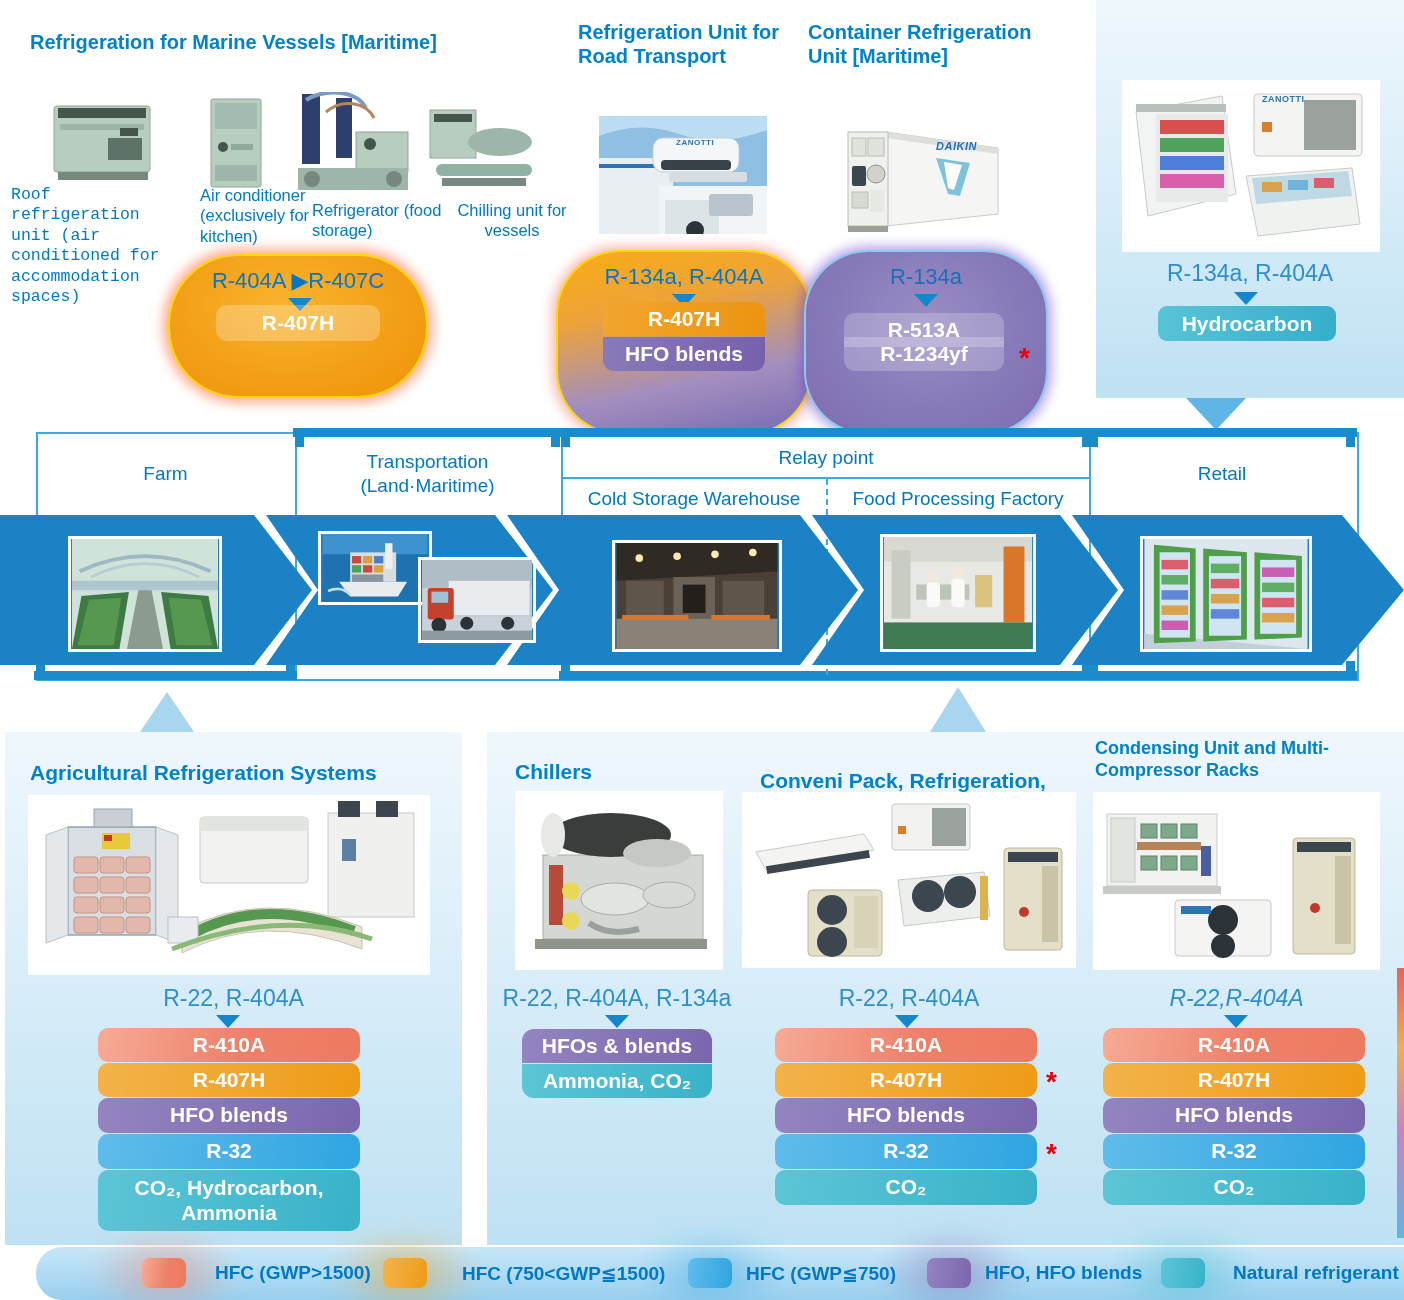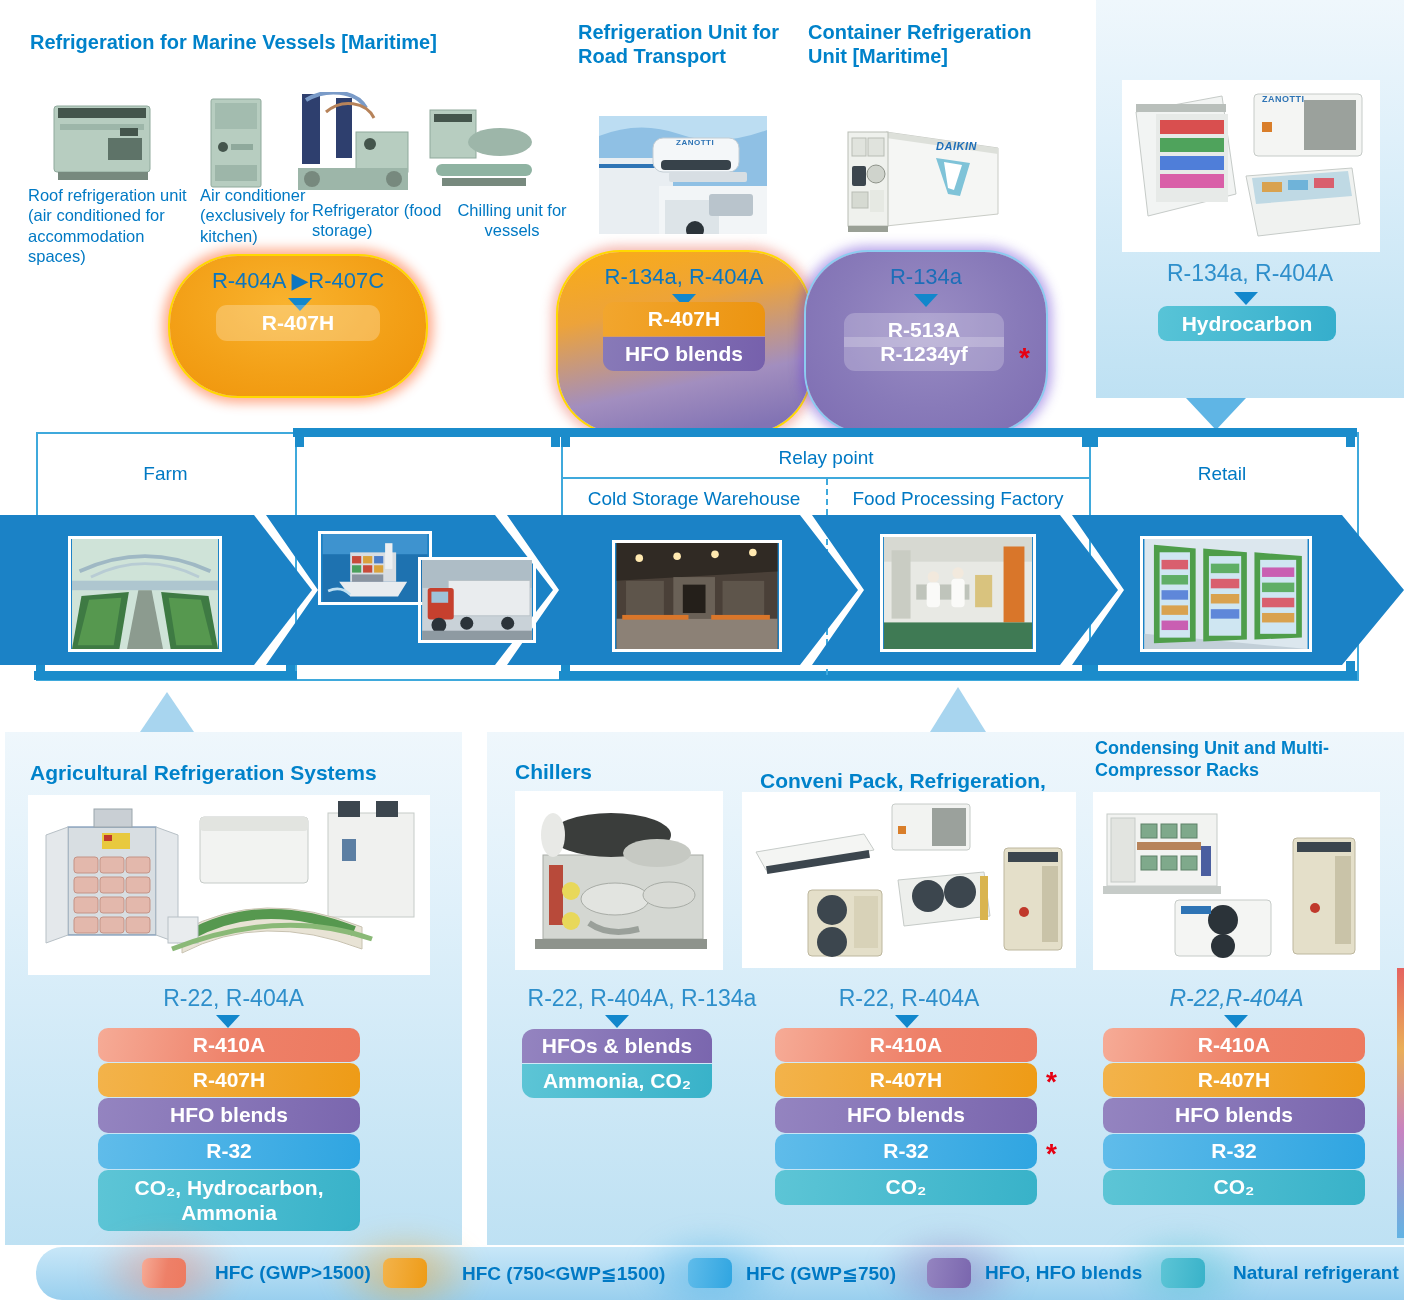--- a/index.html
+++ b/index.html
@@ -65,21 +65,21 @@
     <circle cx="98" cy="87" r="8" fill="#77897E"></circle>
   </svg>
   <svg class="abs" style="left:426px;top:106px;" width="112" height="86" viewBox="0 0 112 86">
     <rect x="4" y="4" width="46" height="48" fill="#B7CDC0" stroke="#8FA99C"></rect>
     <rect x="8" y="8" width="38" height="8" fill="#44554C"></rect>
     <ellipse cx="74" cy="36" rx="32" ry="14" fill="#9DB6A9"></ellipse>
     <rect x="10" y="58" width="96" height="12" rx="6" fill="#8FB3A2"></rect>
     <rect x="16" y="72" width="84" height="8" fill="#77897E"></rect>
   </svg>
 
-  <div class="abs cap" style="left:28px;top:185px;width:168px;">Roof refrigeration unit (air conditioned for accommodation spaces)</div>
+  <div class="abs cap" style="left:11px;top:185px;width:168px;font-family:Liberation Mono, monospace;">Roof refrigeration unit (air conditioned for accommodation spaces)</div>
   <div class="abs cap" style="left:200px;top:185px;width:118px;">Air conditioner (exclusively for kitchen)</div>
   <div class="abs cap" style="left:312px;top:200px;width:132px;">Refrigerator (food storage)</div>
   <div class="abs cap" style="left:456px;top:200px;width:112px;text-align:center;">Chilling unit for vessels</div>
 
   <div class="abs" style="left:170px;top:256px;width:256px;height:140px;border-radius:68px;
        background:radial-gradient(ellipse at 45% 35%,#F9B32E 0%,#F3A017 55%,#EF9208 100%);
        box-shadow:0 0 0 2px #FFD900,0 0 12px 7px rgba(255,70,0,0.45);">
     <div class="abs bubble-title" style="left:0;top:12px;width:100%;">R-404A ▶R-407C</div>
     <div class="abs tri-down" style="left:118px;top:42px;"></div>
     <div class="abs bpill" style="left:46px;top:49px;width:164px;height:36px;background:rgba(255,255,255,0.25);">R-407H</div>
@@ -181,20 +181,24 @@
   <div class="abs tab" style="left:36px;top:661px;"></div>
   <div class="abs tab" style="left:286px;top:661px;"></div>
   <div class="abs tbar" style="left:559px;top:671px;width:534px;"></div>
   <div class="abs tab" style="left:561px;top:661px;"></div>
   <div class="abs tab" style="left:1082px;top:661px;"></div>
   <div class="abs tbar" style="left:1087px;top:671px;width:270px;"></div>
   <div class="abs tab" style="left:1089px;top:661px;"></div>
   <div class="abs tab" style="left:1346px;top:661px;"></div>
 
   <div class="abs stage-label" style="left:36px;top:462px;width:259px;">Farm</div>
+  <div class="abs stage-label" style="left:295px;top:450px;width:265px;">
+    <div>Transportation</div>
+    <div>(Land·Maritime)</div>
+  </div>
   <div class="abs stage-label" style="left:561px;top:446px;width:530px;">Relay point</div>
   <div class="abs" style="left:563px;top:477px;width:526px;height:0;border-top:2px solid #3FA9DC;"></div>
   <div class="abs stage-label" style="left:563px;top:487px;width:262px;">Cold Storage Warehouse</div>
   <div class="abs stage-label" style="left:827px;top:487px;width:262px;">Food Processing Factory</div>
   <div class="abs" style="left:826px;top:479px;width:0;height:196px;border-left:2px dashed #3FA9DC;"></div>
   <div class="abs stage-label" style="left:1089px;top:462px;width:266px;">Retail</div>
 
   <svg class="abs" style="left:0;top:515px;" width="1404" height="150" viewBox="0 0 1404 150">
     <polygon points="0,0 254,0 312,75 254,150 0,150" fill="#1B82C6"></polygon>
     <polygon points="266,0 495,0 553,75 495,150 266,150 318,75" fill="#1B82C6"></polygon>
@@ -348,21 +352,21 @@
     <ellipse cx="34" cy="40" rx="12" ry="22" fill="#E8E9E6"></ellipse>
     <ellipse cx="138" cy="58" rx="34" ry="14" fill="#C6C9C3"></ellipse>
     <rect x="30" y="70" width="14" height="60" fill="#B84A3A"></rect>
     <circle cx="52" cy="96" r="9" fill="#E8D85A"></circle>
     <circle cx="52" cy="126" r="9" fill="#E8D85A"></circle>
     <ellipse cx="96" cy="104" rx="34" ry="16" fill="#E2E4E0" stroke="#A8ACA6"></ellipse>
     <ellipse cx="150" cy="100" rx="26" ry="13" fill="#D8DAD5" stroke="#A8ACA6"></ellipse>
     <path d="M70 128 q20 14 50 6" stroke="#9aa09a" stroke-width="6" fill="none"></path>
     <rect x="16" y="144" width="172" height="10" fill="#8E938C"></rect>
   </svg>
-  <div class="abs from" style="left:487px;top:985px;width:260px;margin-left:25px;">R-22, R-404A, R-134a</div>
+  <div class="abs from" style="left:487px;top:985px;width:260px;">R-22, R-404A, R-134a</div>
   <div class="abs tri-down" style="left:605px;top:1015px;"></div>
   <div class="abs pill c-purple" style="left:522px;top:1029px;width:190px;height:34px;border-radius:12px 12px 0 0;">HFOs &amp; blends</div>
   <div class="abs pill c-teal" style="left:522px;top:1064px;width:190px;height:34px;border-radius:0 0 12px 12px;">Ammonia, CO₂</div>
 
   <div class="abs hdr" style="left:745px;top:768px;width:310px;font-size:21px;margin-left:15px;">Conveni Pack, Refrigeration, Cold Room Applications</div>
   <div class="abs" style="left:742px;top:792px;width:334px;height:176px;background:#fff;"></div>
   <svg class="abs" style="left:746px;top:796px;" width="326" height="168" viewBox="0 0 326 168">
     <polygon points="10,56 118,38 128,54 20,74" fill="#F4F5F3" stroke="#C6CBC8"></polygon>
     <rect x="20" y="62" width="104" height="8" fill="#3C464E" transform="rotate(-9 72 66)"></rect>
     <rect x="146" y="8" width="78" height="46" rx="3" fill="#F2F3F1" stroke="#C6CBC8"></rect>

